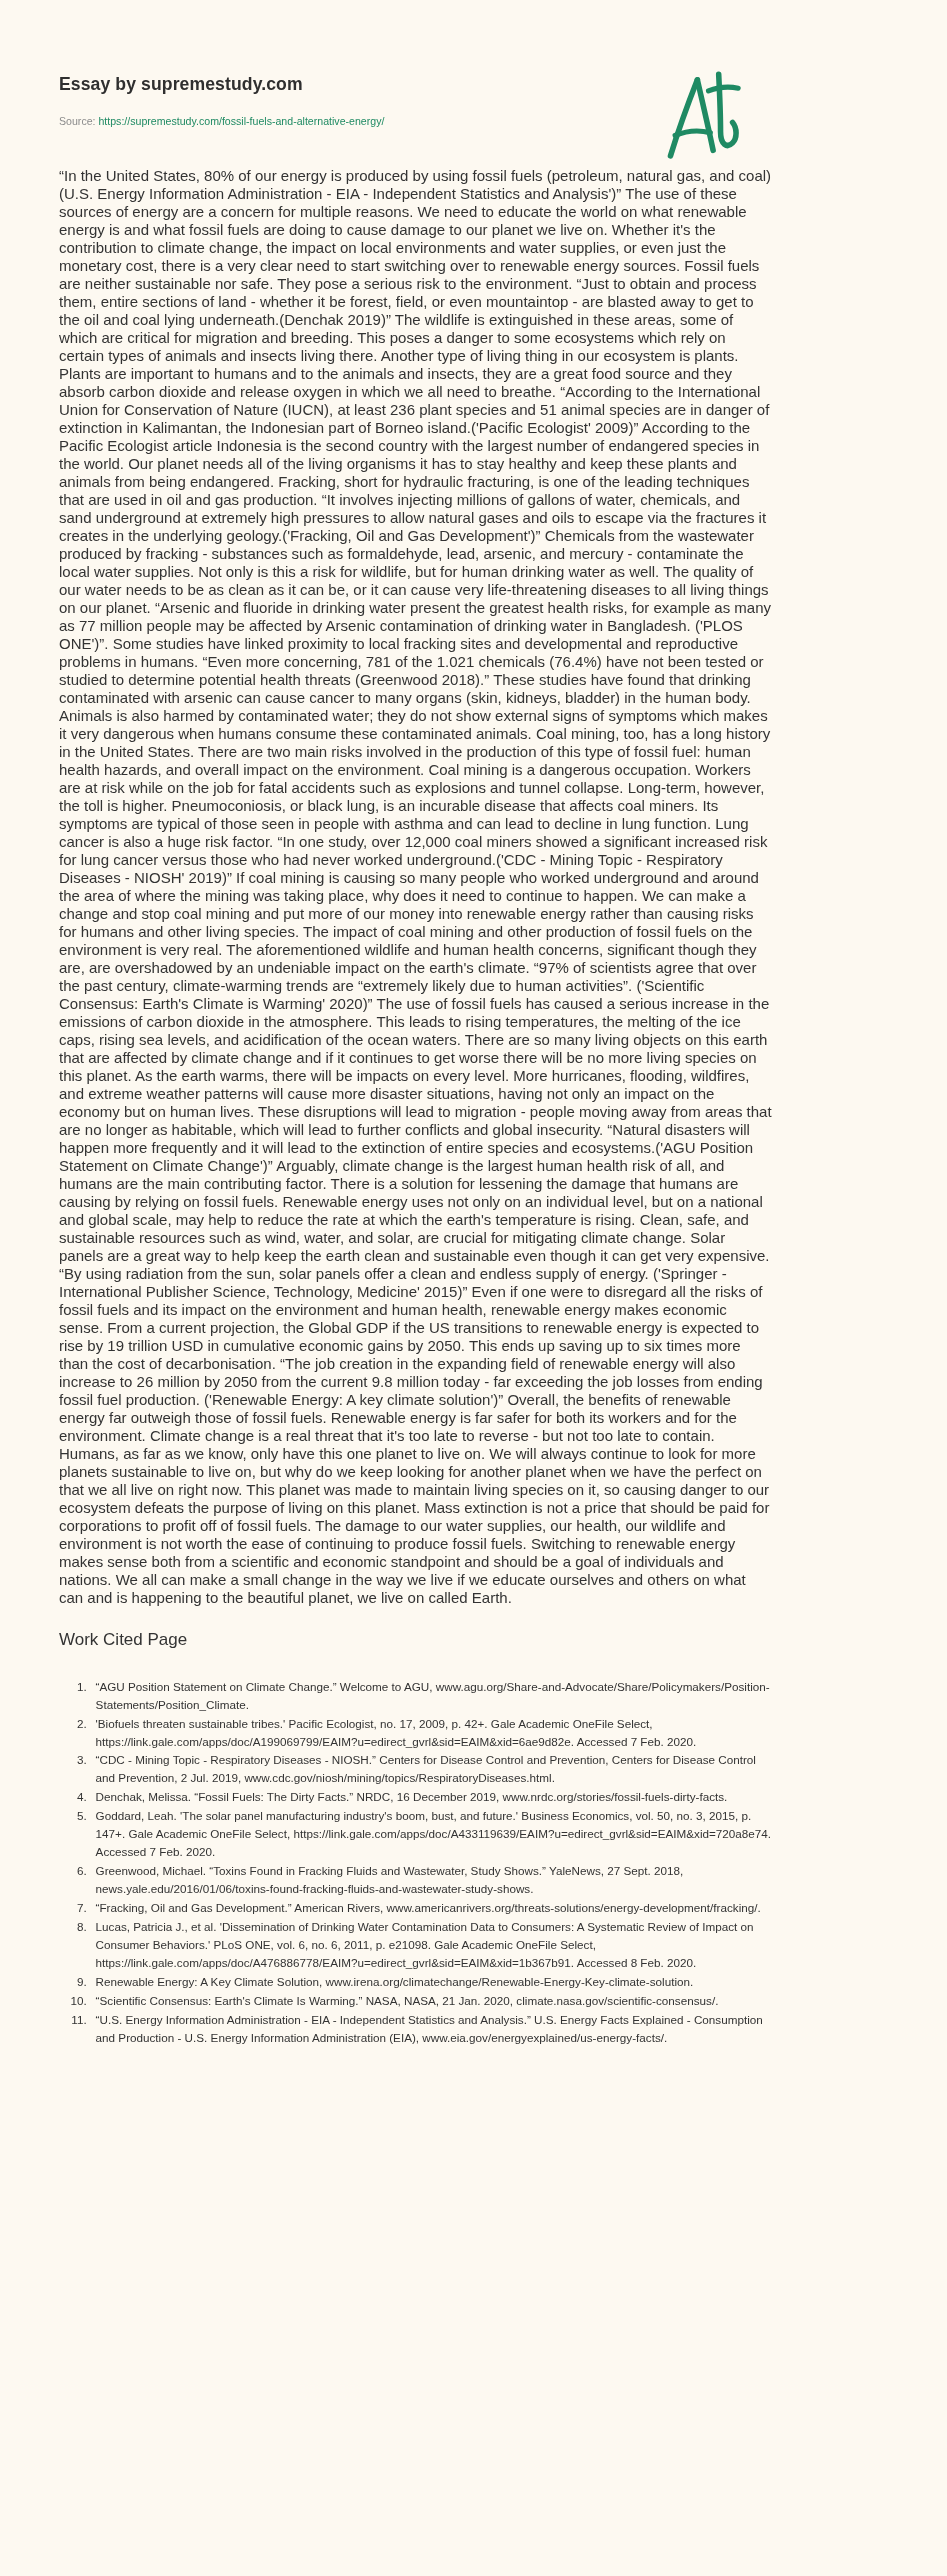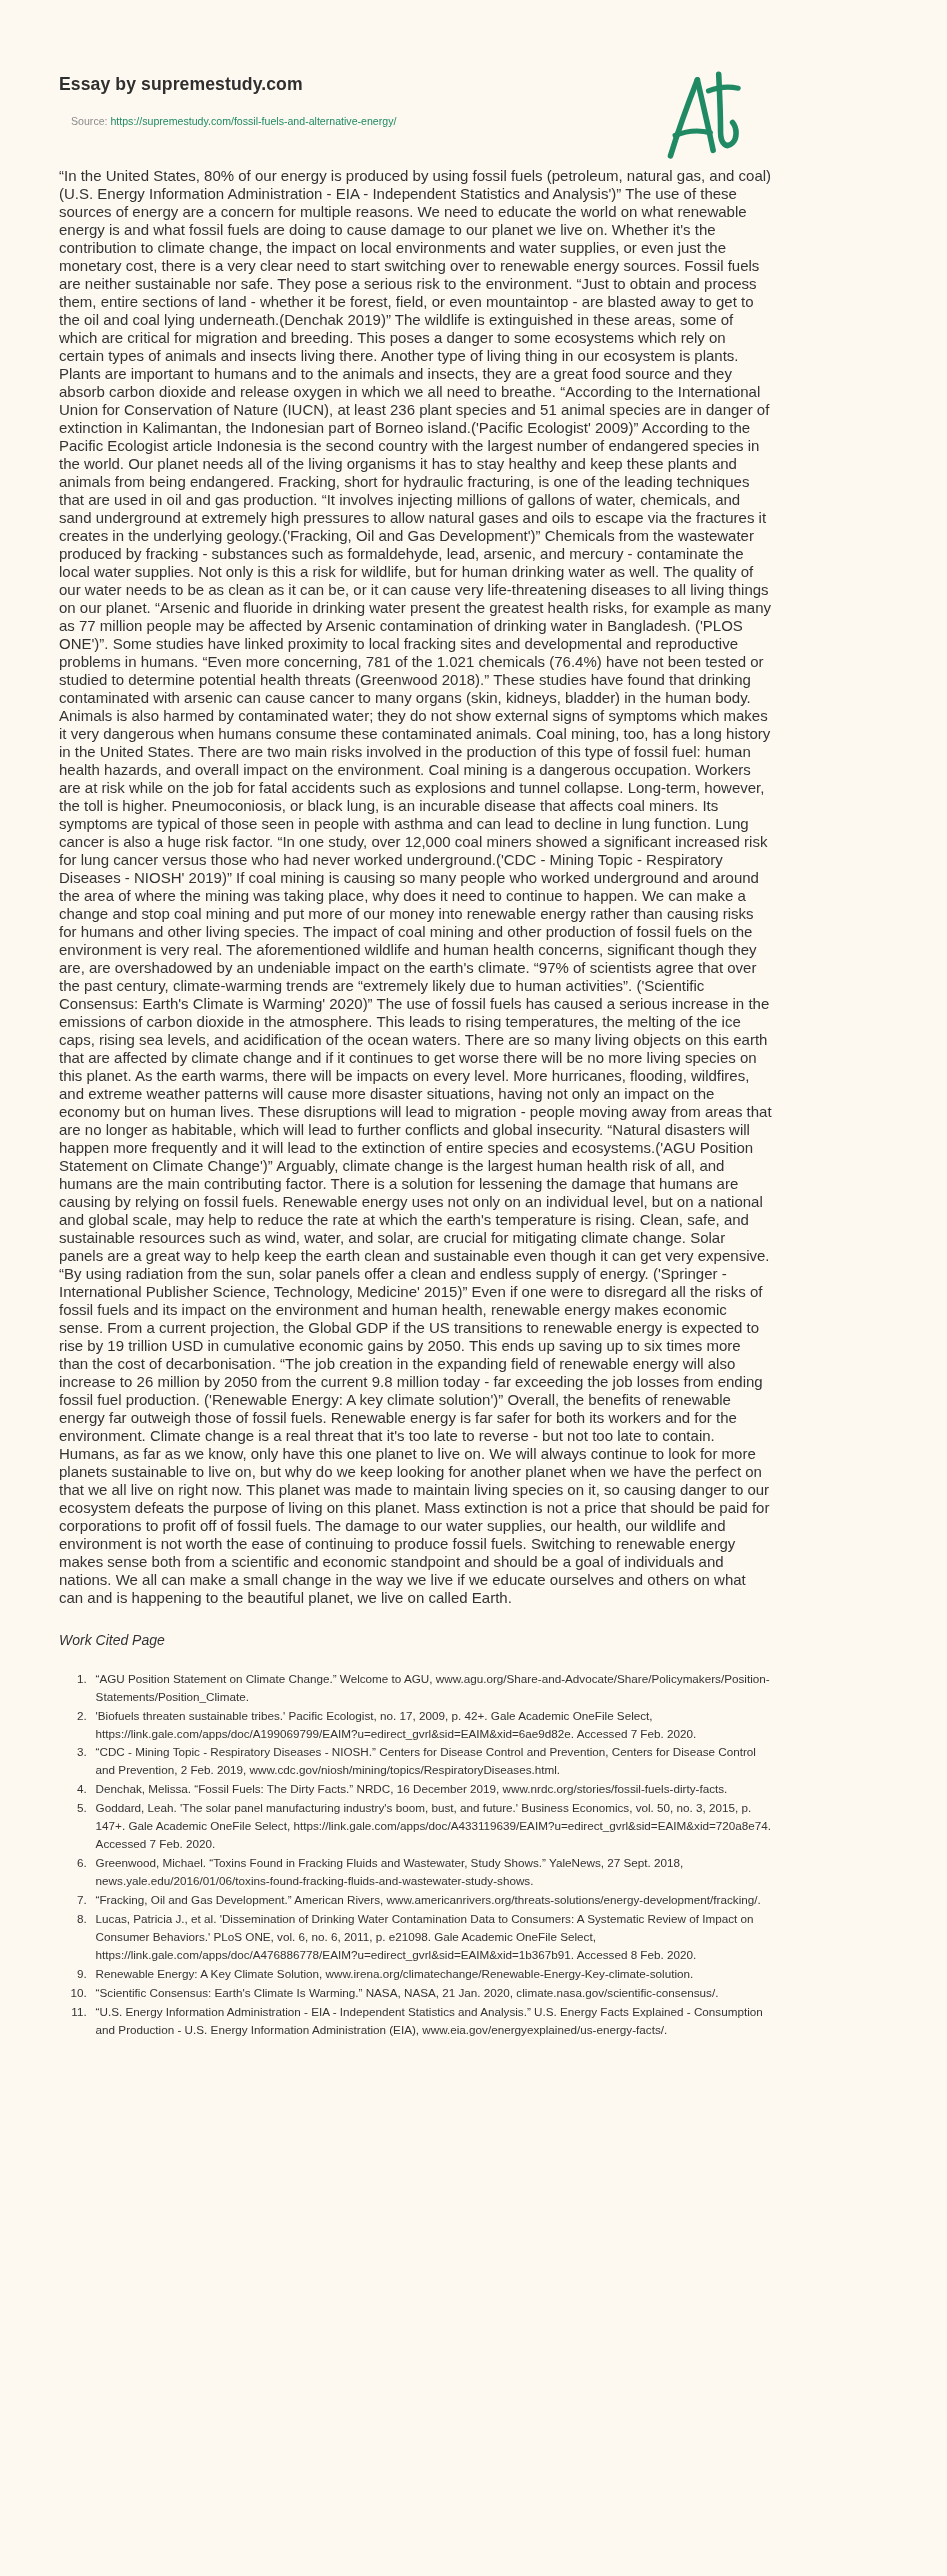--- a/index.html
+++ b/index.html
@@ -34,21 +34,21 @@
     font-weight: bold;
     color: #2f2f2f;
     letter-spacing: 0.1px;
     margin: 0 0 20.4px 0;
     line-height: 1.2;
   }
   .source-line {
     font-size: 10.6px;
     color: #8c8c8c;
     line-height: 1.3;
-    margin: 12px;
+    margin: 0;
   }
   .source-url {
     color: #1f8a63;
     text-decoration: none;
   }
   .logo {
     width: 80px;
     height: 102px;
     margin-right: 31px;
     margin-top: -7.4px;
@@ -71,25 +71,24 @@
     margin: 0 59px;
     font-size: 15px;
     line-height: 18px;
     color: #333333;
     text-align: left;
   }
   .essay-body p { margin: 0 0 13px 0; }
 
   
   .works-heading {
-    margin: 24px 59px 21px 59px;
-    font-size: 14px;
+    margin: 24px 59px 29px 59px;
+    font-size: 17px;
     color: #333333;
     line-height: 18px;
-    font-style: italic;
   }
   ol.citations {
     margin: 4px 59px 65px 59px;
     padding-left: 31px;
     font-size: 11.7px;
     line-height: 18px;
     color: #333333;
   }
   ol.citations li {
     margin: 0 0 0.9px 0;
@@ -125,21 +124,21 @@
 
   <div class="essay-body">
     <p>“In the United States, 80% of our energy is produced by using fossil fuels (petroleum, natural gas, and coal) (U.S. Energy Information Administration - EIA - Independent Statistics and Analysis')” The use of these sources of energy are a concern for multiple reasons. We need to educate the world on what renewable energy is and what fossil fuels are doing to cause damage to our planet we live on. Whether it's the contribution to climate change, the impact on local environments and water supplies, or even just the monetary cost, there is a very clear need to start switching over to renewable energy sources. Fossil fuels are neither sustainable nor safe. They pose a serious risk to the environment. “Just to obtain and process them, entire sections of land - whether it be forest, field, or even mountaintop - are blasted away to get to the oil and coal lying underneath.(Denchak 2019)” The wildlife is extinguished in these areas, some of which are critical for migration and breeding. This poses a danger to some ecosystems which rely on certain types of animals and insects living there. Another type of living thing in our ecosystem is plants. Plants are important to humans and to the animals and insects, they are a great food source and they absorb carbon dioxide and release oxygen in which we all need to breathe. “According to the International Union for Conservation of Nature (IUCN), at least 236 plant species and 51 animal species are in danger of extinction in Kalimantan, the Indonesian part of Borneo island.('Pacific Ecologist' 2009)” According to the Pacific Ecologist article Indonesia is the second country with the largest number of endangered species in the world. Our planet needs all of the living organisms it has to stay healthy and keep these plants and animals from being endangered. Fracking, short for hydraulic fracturing, is one of the leading techniques that are used in oil and gas production. “It involves injecting millions of gallons of water, chemicals, and sand underground at extremely high pressures to allow natural gases and oils to escape via the fractures it creates in the underlying geology.('Fracking, Oil and Gas Development')” Chemicals from the wastewater produced by fracking - substances such as formaldehyde, lead, arsenic, and mercury - contaminate the local water supplies. Not only is this a risk for wildlife, but for human drinking water as well. The quality of our water needs to be as clean as it can be, or it can cause very life-threatening diseases to all living things on our planet. “Arsenic and fluoride in drinking water present the greatest health risks, for example as many as 77 million people may be affected by Arsenic contamination of drinking water in Bangladesh. ('PLOS ONE')”. Some studies have linked proximity to local fracking sites and developmental and reproductive problems in humans. “Even more concerning, 781 of the 1.021 chemicals (76.4%) have not been tested or studied to determine potential health threats (Greenwood 2018).” These studies have found that drinking contaminated with arsenic can cause cancer to many organs (skin, kidneys, bladder) in the human body. Animals is also harmed by contaminated water; they do not show external signs of symptoms which makes it very dangerous when humans consume these contaminated animals. Coal mining, too, has a long history in the United States. There are two main risks involved in the production of this type of fossil fuel: human health hazards, and overall impact on the environment. Coal mining is a dangerous occupation. Workers are at risk while on the job for fatal accidents such as explosions and tunnel collapse. Long-term, however, the toll is higher. Pneumoconiosis, or black lung, is an incurable disease that affects coal miners. Its symptoms are typical of those seen in people with asthma and can lead to decline in lung function. Lung cancer is also a huge risk factor. “In one study, over 12,000 coal miners showed a significant increased risk for lung cancer versus those who had never worked underground.('CDC - Mining Topic - Respiratory Diseases - NIOSH' 2019)” If coal mining is causing so many people who worked underground and around the area of where the mining was taking place, why does it need to continue to happen. We can make a change and stop coal mining and put more of our money into renewable energy rather than causing risks for humans and other living species. The impact of coal mining and other production of fossil fuels on the environment is very real. The aforementioned wildlife and human health concerns, significant though they are, are overshadowed by an undeniable impact on the earth's climate. “97% of scientists agree that over the past century, climate-warming trends are “extremely likely due to human activities”. ('Scientific Consensus: Earth's Climate is Warming' 2020)” The use of fossil fuels has caused a serious increase in the emissions of carbon dioxide in the atmosphere. This leads to rising temperatures, the melting of the ice caps, rising sea levels, and acidification of the ocean waters. There are so many living objects on this earth that are affected by climate change and if it continues to get worse there will be no more living species on this planet. As the earth warms, there will be impacts on every level. More hurricanes, flooding, wildfires, and extreme weather patterns will cause more disaster situations, having not only an impact on the economy but on human lives. These disruptions will lead to migration - people moving away from areas that are no longer as habitable, which will lead to further conflicts and global insecurity. “Natural disasters will happen more frequently and it will lead to the extinction of entire species and ecosystems.('AGU Position Statement on Climate Change')” Arguably, climate change is the largest human health risk of all, and humans are the main contributing factor. There is a solution for lessening the damage that humans are causing by relying on fossil fuels. Renewable energy uses not only on an individual level, but on a national and global scale, may help to reduce the rate at which the earth's temperature is rising. Clean, safe, and sustainable resources such as wind, water, and solar, are crucial for mitigating climate change. Solar panels are a great way to help keep the earth clean and sustainable even though it can get very expensive. “By using radiation from the sun, solar panels offer a clean and endless supply of energy. ('Springer - International Publisher Science, Technology, Medicine' 2015)” Even if one were to disregard all the risks of fossil fuels and its impact on the environment and human health, renewable energy makes economic sense. From a current projection, the Global GDP if the US transitions to renewable energy is expected to rise by 19 trillion USD in cumulative economic gains by 2050. This ends up saving up to six times more than the cost of decarbonisation. “The job creation in the expanding field of renewable energy will also increase to 26 million by 2050 from the current 9.8 million today - far exceeding the job losses from ending fossil fuel production. ('Renewable Energy: A key climate solution')” Overall, the benefits of renewable energy far outweigh those of fossil fuels. Renewable energy is far safer for both its workers and for the environment. Climate change is a real threat that it's too late to reverse - but not too late to contain. Humans, as far as we know, only have this one planet to live on. We will always continue to look for more planets sustainable to live on, but why do we keep looking for another planet when we have the perfect on that we all live on right now. This planet was made to maintain living species on it, so causing danger to our ecosystem defeats the purpose of living on this planet. Mass extinction is not a price that should be paid for corporations to profit off of fossil fuels. The damage to our water supplies, our health, our wildlife and environment is not worth the ease of continuing to produce fossil fuels. Switching to renewable energy makes sense both from a scientific and economic standpoint and should be a goal of individuals and nations. We all can make a small change in the way we live if we educate ourselves and others on what can and is happening to the beautiful planet, we live on called Earth.</p>
   </div>
 
   <div class="works-heading">Work Cited Page</div>
 
   <ol class="citations">
     <li>“AGU Position Statement on Climate Change.” Welcome to AGU, www.agu.org/Share-and-Advocate/Share/Policymakers/Position-Statements/Position_Climate.</li>
     <li>'Biofuels threaten sustainable tribes.' Pacific Ecologist, no. 17, 2009, p. 42+. Gale Academic OneFile Select, https://link.gale.com/apps/doc/A199069799/EAIM?u=edirect_gvrl&amp;sid=EAIM&amp;xid=6ae9d82e. Accessed 7 Feb. 2020.</li>
-    <li>“CDC - Mining Topic - Respiratory Diseases - NIOSH.” Centers for Disease Control and Prevention, Centers for Disease Control and Prevention, 2 Feb. 2019, www.cdc.gov/niosh/mining/topics/RespiratoryDiseases.html.</li>
+    <li>“CDC - Mining Topic - Respiratory Diseases - NIOSH.” Centers for Disease Control and Prevention, Centers for Disease Control and Prevention, 2 Jul. 2019, www.cdc.gov/niosh/mining/topics/RespiratoryDiseases.html.</li>
     <li>Denchak, Melissa. “Fossil Fuels: The Dirty Facts.” NRDC, 16 December 2019, www.nrdc.org/stories/fossil-fuels-dirty-facts.</li>
     <li>Goddard, Leah. 'The solar panel manufacturing industry's boom, bust, and future.' Business Economics, vol. 50, no. 3, 2015, p. 147+. Gale Academic OneFile Select, https://link.gale.com/apps/doc/A433119639/EAIM?u=edirect_gvrl&amp;sid=EAIM&amp;xid=720a8e74. Accessed 7 Feb. 2020.</li>
     <li>Greenwood, Michael. “Toxins Found in Fracking Fluids and Wastewater, Study Shows.” YaleNews, 27 Sept. 2018, news.yale.edu/2016/01/06/toxins-found-fracking-fluids-and-wastewater-study-shows.</li>
     <li>“Fracking, Oil and Gas Development.” American Rivers, www.americanrivers.org/threats-solutions/energy-development/fracking/.</li>
     <li>Lucas, Patricia J., et al. 'Dissemination of Drinking Water Contamination Data to Consumers: A Systematic Review of Impact on Consumer Behaviors.' PLoS ONE, vol. 6, no. 6, 2011, p. e21098. Gale Academic OneFile Select, https://link.gale.com/apps/doc/A476886778/EAIM?u=edirect_gvrl&amp;sid=EAIM&amp;xid=1b367b91. Accessed 8 Feb. 2020.</li>
     <li>Renewable Energy: A Key Climate Solution, www.irena.org/climatechange/Renewable-Energy-Key-climate-solution.</li>
     <li>“Scientific Consensus: Earth's Climate Is Warming.” NASA, NASA, 21 Jan. 2020, climate.nasa.gov/scientific-consensus/.</li>
     <li>“U.S. Energy Information Administration - EIA - Independent Statistics and Analysis.” U.S. Energy Facts Explained - Consumption and Production - U.S. Energy Information Administration (EIA), www.eia.gov/energyexplained/us-energy-facts/.</li>
   </ol>
 

